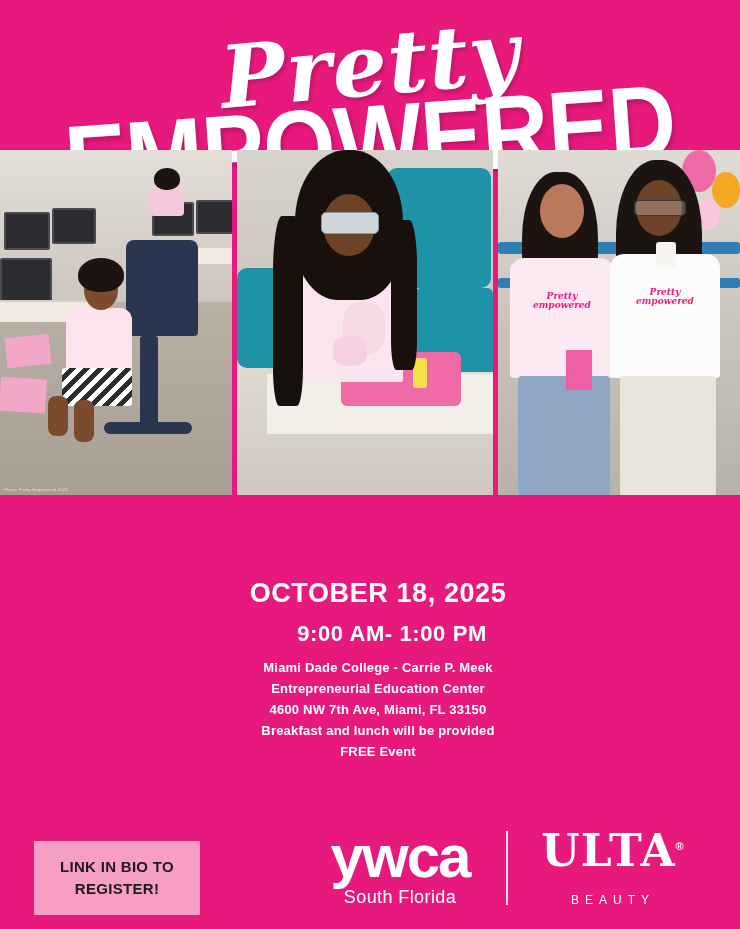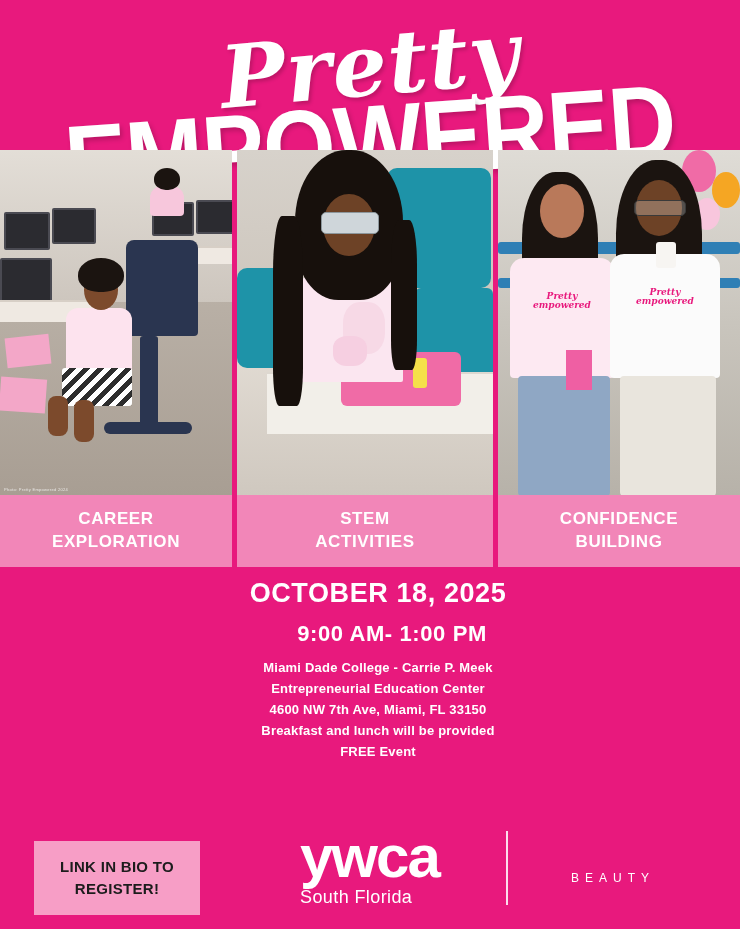--- a/index.html
+++ b/index.html
@@ -290,20 +290,21 @@
   .logos {
     position: absolute;
     left: 300px;
     top: 828px;
     width: 420px;
     display: flex;
     align-items: center;
   }
   .ywca-block {
     width: 200px;
+    text-align: center;
     color: #ffffff;
   }
   .ywca {
     font-size: 60px;
     font-weight: bold;
     letter-spacing: -2px;
     line-height: 0.95;
   }
   .ywca-sub {
     font-size: 18px;
@@ -423,40 +424,20 @@
       <div class="tee-text" style="left:112px; top:138px; width:110px; color:#e8197d;">
         <span>Pretty</span><br>
         <span>empowered</span>
       </div>
       <div class="jeans" style="left:122px; top:226px; width:96px; height:120px; background:#e9e5dd;"></div>
       <div class="cup" style="left:158px; top:92px; width:20px; height:26px;"></div>
       <div class="pinkpaper" style="left:68px; top:200px; width:26px; height:40px; background:#ef5fa3;"></div>
     </div>
   </div>
 
-  <div class="caption-row">
-    <div class="caption c1">
-      <div>
-        <span>CAREER</span><br>
-        <span>EXPLORATION</span>
-      </div>
-    </div>
-    <div class="caption c2">
-      <div>
-        <span>STEM</span><br>
-        <span>ACTIVITIES</span>
-      </div>
-    </div>
-    <div class="caption c3">
-      <div>
-        <span>CONFIDENCE</span><br>
-        <span>BUILDING</span>
-      </div>
-    </div>
-  </div>
 
   <div class="details">
     <div class="date">OCTOBER 18, 2025</div>
     <div class="time">9:00 AM- 1:00 PM</div>
     <div class="venue-line">Miami Dade College - Carrie P. Meek</div>
     <div class="venue-line">Entrepreneurial Education Center</div>
     <div class="venue-line">4600 NW 7th Ave, Miami, FL 33150</div>
     <div class="venue-line">Breakfast and lunch will be provided</div>
     <div class="venue-line">FREE Event</div>
   </div>
@@ -466,17 +447,20 @@
     <span>REGISTER!</span>
   </div>
 
   <div class="logos">
     <div class="ywca-block">
       <div class="ywca">ywca</div>
       <div class="ywca-sub">South Florida</div>
     </div>
     <div class="divider"></div>
     <div class="ulta-block">
+      <div class="ulta">
+        <span>ULTA</span><span class="reg">®</span>
+      </div>
       <div class="ulta-sub">BEAUTY</div>
     </div>
   </div>
 
 </div>
 
 </body></html>

